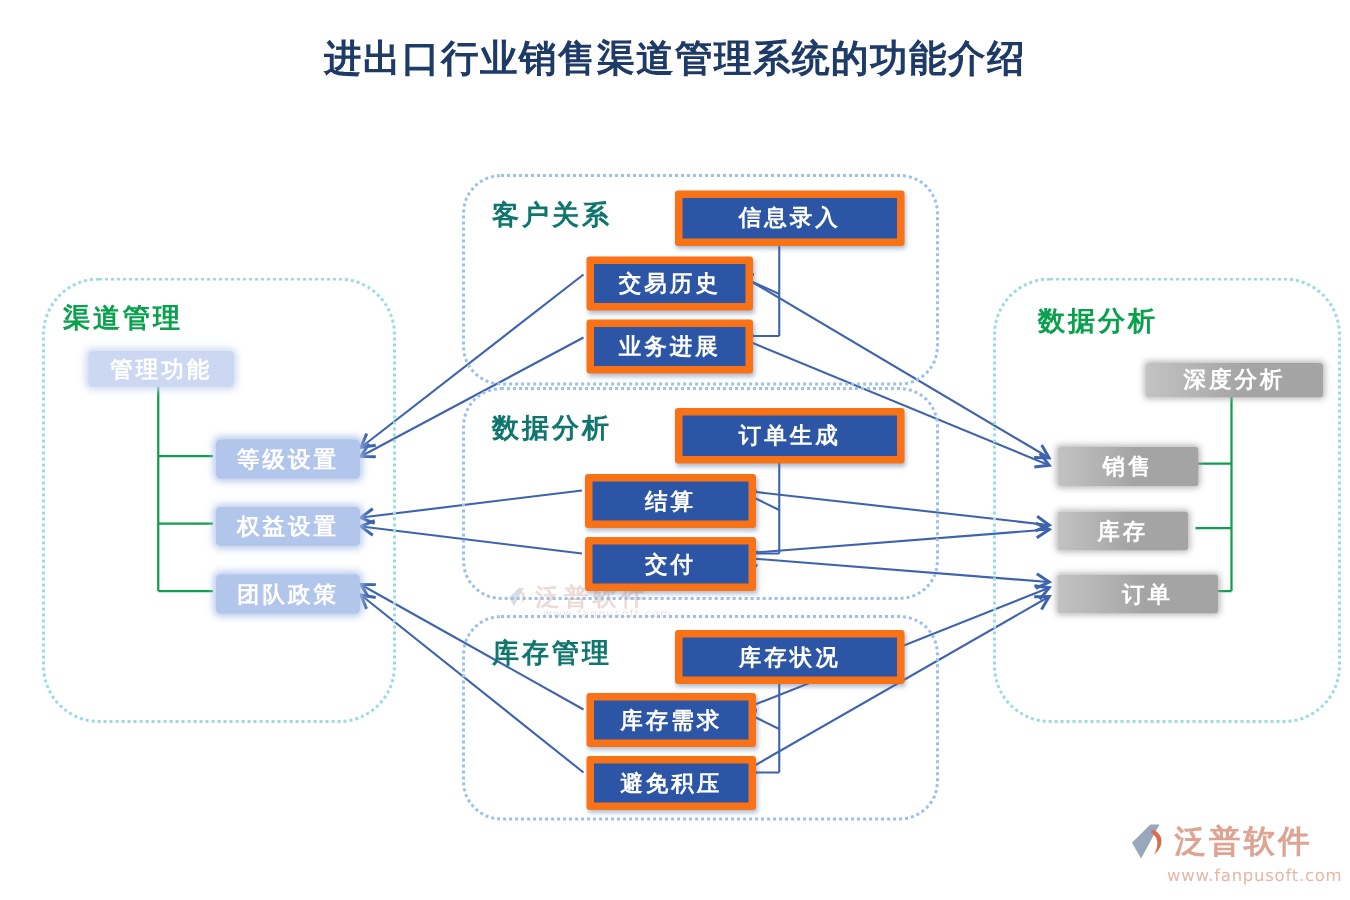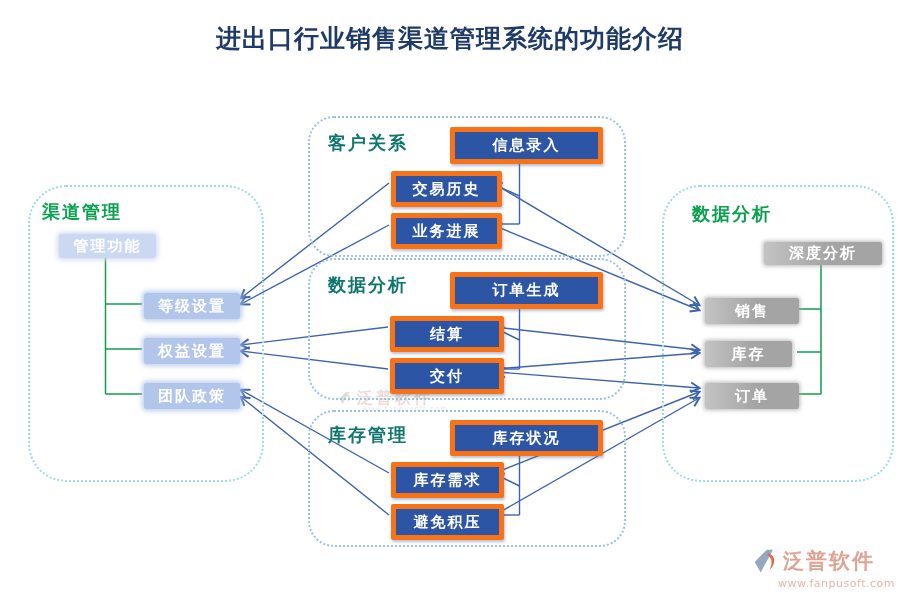--- a/index.html
+++ b/index.html
@@ -139,21 +139,21 @@
     <div class="box dark" style="left:140px;top:8px;width:143px;height:26px;">库存状况</div>
     <div class="box dark" style="left:81px;top:50px;width:103px;height:26px;">库存需求</div>
     <div class="box dark" style="left:81px;top:92px;width:103px;height:26px;">避免积压</div>
   </div>
 
   <div class="panel cyan" style="left:662px;top:185px;width:228px;height:293px;">
     <div class="ptitle green" style="left:28px;top:15px;">数据分析</div>
     <div class="box gray" style="left:100px;top:55px;width:118px;height:23px;">深度分析</div>
     <div class="box gray" style="left:41px;top:111px;width:94px;height:26px;">销售</div>
     <div class="box gray" style="left:41px;top:154px;width:87px;height:26px;">库存</div>
-    <div class="box gray" style="left:41px;top:196px;width:94px;height:26px;">订单</div>
+    <div class="box gray" style="left:41px;top:196px;width:94px;height:26px;padding-left:13px;">订单</div>
   </div>
 
   <div class="logo">
     <div class="logo-row">
       <svg width="28" height="30" viewBox="0 0 32 32">
         <path d="M3,17 L17,3 L24,3 L10,29 Z" fill="#97a8bd"></path>
         <path d="M19,7 C27,10 28,19 20,26 C24,18 23,12 17,9 Z" fill="#d96f4a"></path>
       </svg>
       <span class="logo-text">泛普软件</span>
     </div>

